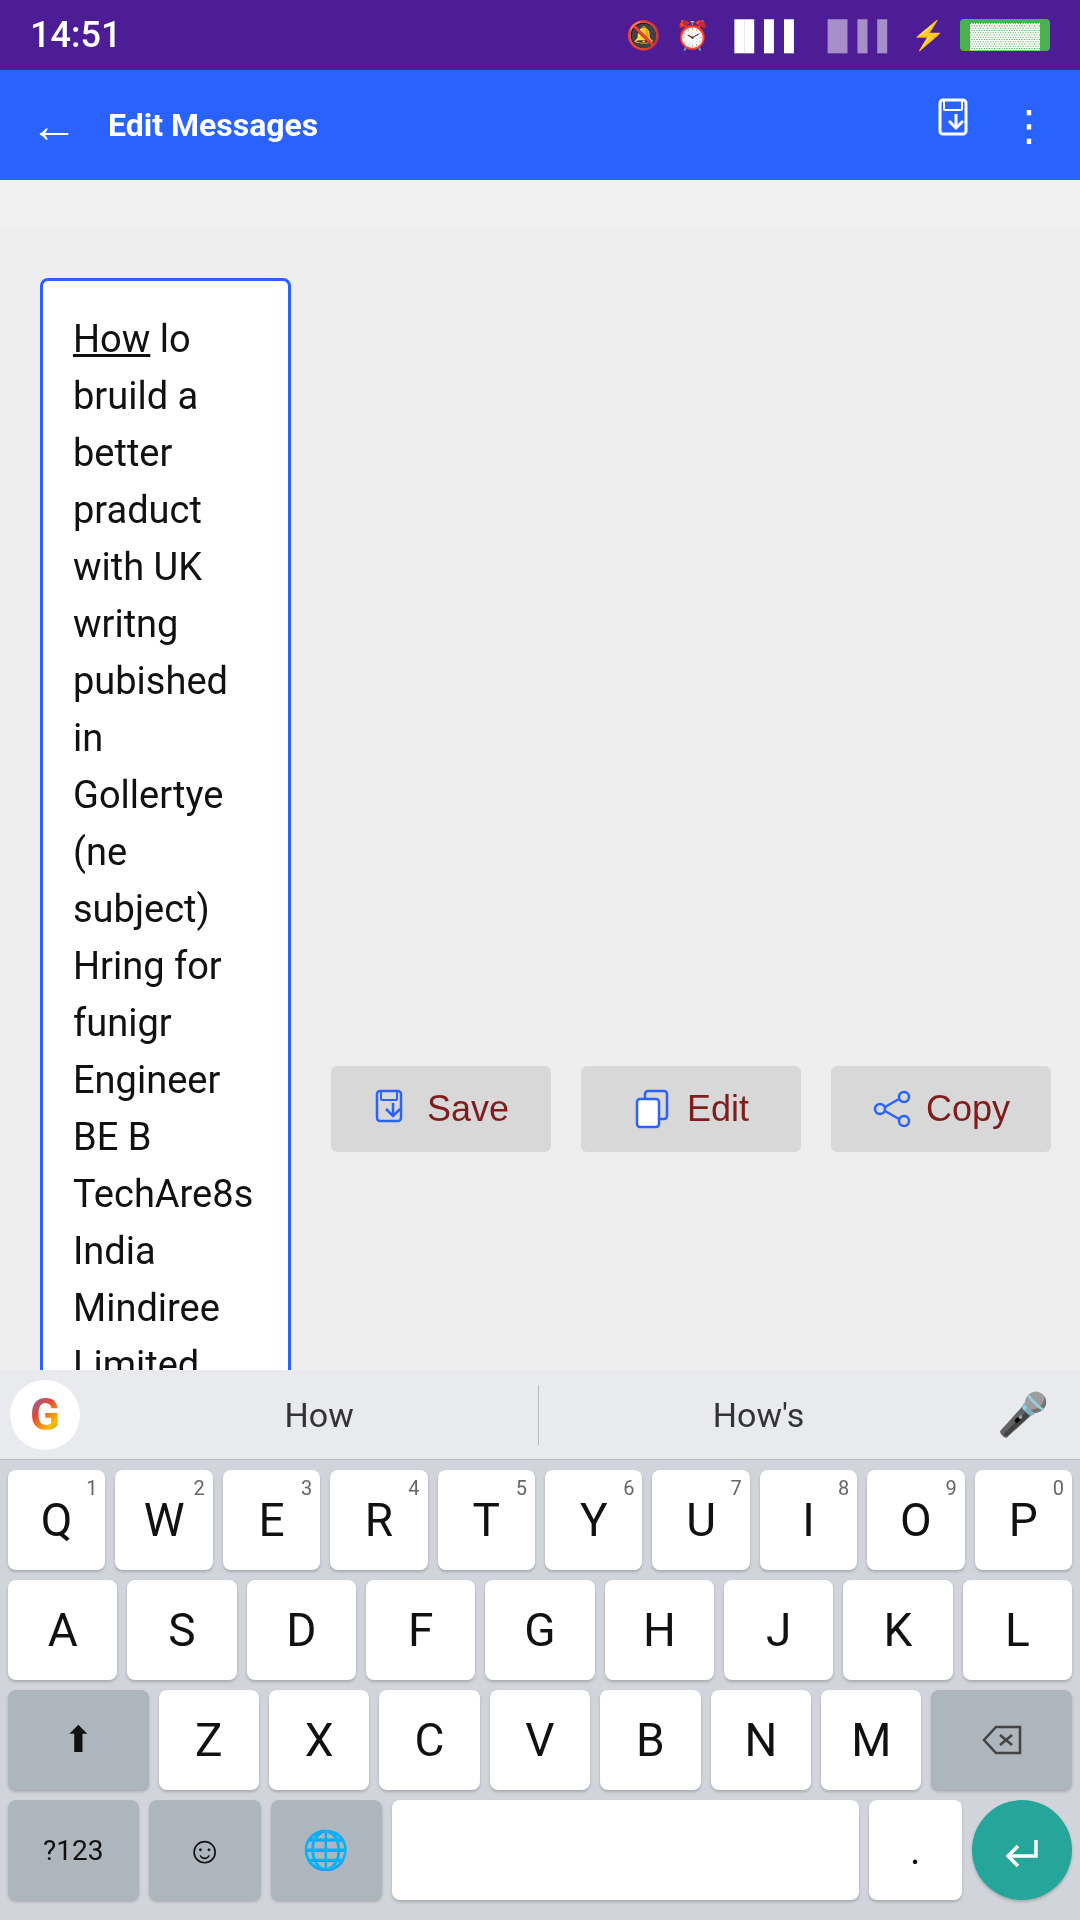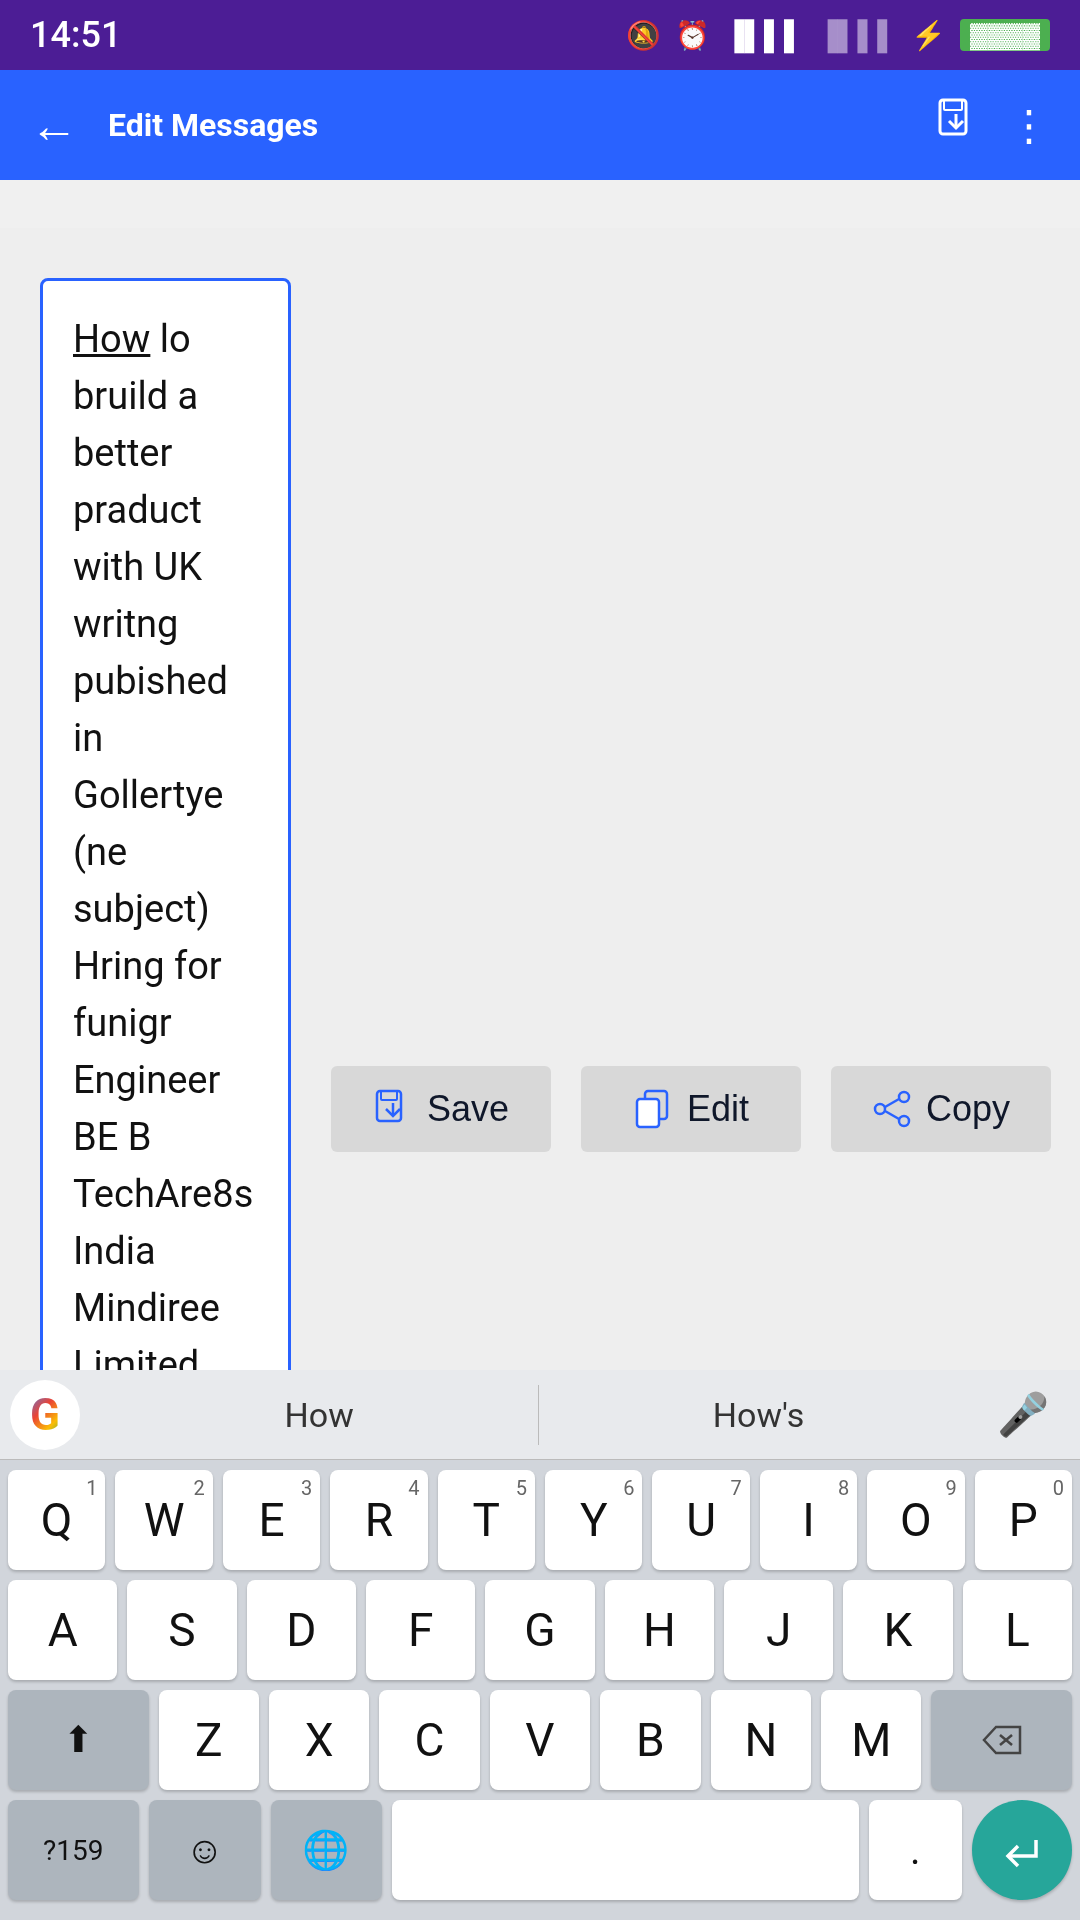--- a/index.html
+++ b/index.html
@@ -109,21 +109,21 @@
     .action-btn {
       background: #d8d8d8;
       border: none;
       border-radius: 6px;
       padding: 22px 40px;
       display: flex;
       align-items: center;
       gap: 14px;
       cursor: pointer;
       font-size: 36px;
-      color: #0f172a;
+      color: #7f1d1d;
       font-weight: 500;
       min-width: 220px;
       justify-content: center;
     }
 
     
     .keyboard-area {
       position: absolute;
       bottom: 0;
       left: 0;
@@ -386,21 +386,21 @@
       <div class="key key-special key-backspace">
         <svg width="44" height="30" viewBox="0 0 44 30" fill="none">
           <path d="M16 2 L4 15 L16 28 L40 28 L40 2 Z" stroke="#444" stroke-width="2.5" fill="none"></path>
           <line x1="20" y1="10" x2="32" y2="20" stroke="#444" stroke-width="2.5"></line>
           <line x1="32" y1="10" x2="20" y2="20" stroke="#444" stroke-width="2.5"></line>
         </svg>
       </div>
     </div>
 
     <div class="key-row">
-      <div class="key key-special key-123" style="font-size:28px;">?159</div>
+      <div class="key key-special key-123" style="font-size:28px;">?123</div>
       <div class="key key-special key-emoji">☺</div>
       <div class="key key-special key-globe">🌐</div>
       <div class="key key-space"></div>
       <div class="key key-dot">.</div>
       <div class="key key-enter" style="background:#26a69a; color:white; border-radius:50%; width:100px; min-width:100px; flex:none;">
         <svg width="44" height="44" viewBox="0 0 44 44" fill="none">
           <polyline points="36,12 36,28 8,28" stroke="white" stroke-width="3.5" fill="none"></polyline>
           <polyline points="18,18 8,28 18,38" stroke="white" stroke-width="3.5" fill="none"></polyline>
         </svg>
       </div>

